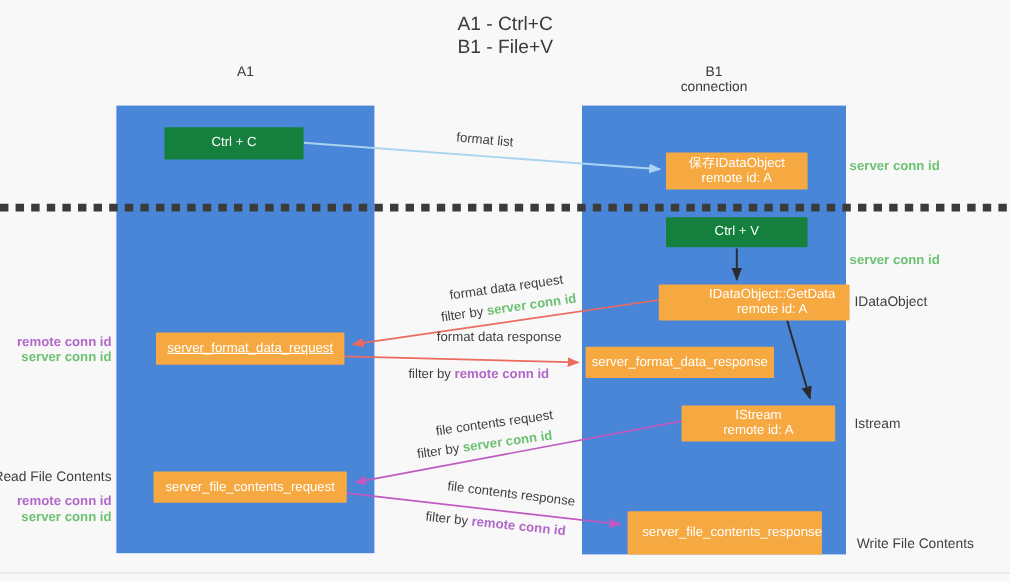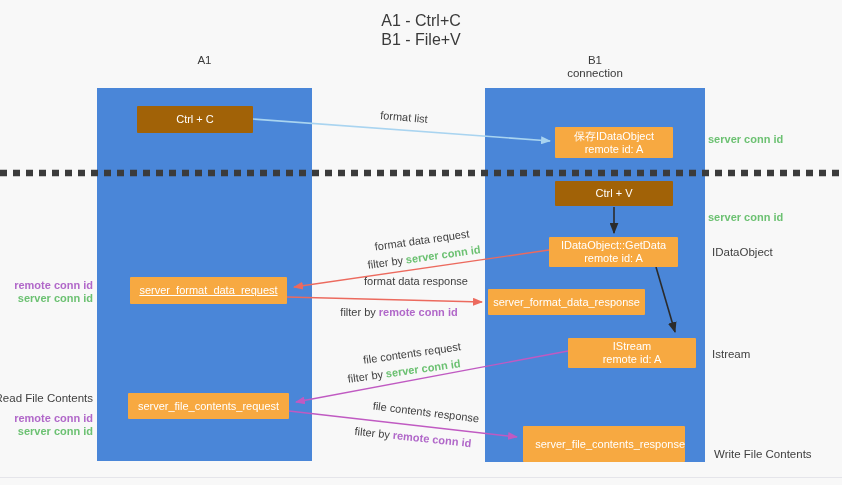--- a/index.html
+++ b/index.html
@@ -7,26 +7,26 @@
          font-family:"Liberation Sans",sans-serif;color:#3f3f3f;}
   .abs{position:absolute;}
   .title{top:11px;left:0;width:842px;text-align:center;font-size:16px;line-height:19px;color:#3a3a3a;}
   .col-header{top:54px;text-align:center;font-size:11.5px;line-height:13px;color:#3a3a3a;z-index:2;}
   .col{background:#4a86d8;z-index:1;}
   #col-left{left:97px;top:88px;width:215px;height:373px;}
   #col-right{left:485px;top:88px;width:220px;height:374px;}
   svg.overlay{left:0;top:0;z-index:3;pointer-events:none;}
   .node{z-index:4;display:flex;flex-direction:column;align-items:center;justify-content:center;
         color:#fff;font-size:11px;line-height:13px;text-align:center;border-radius:1px;white-space:nowrap;}
-  .node.green{background:#a16207;}
+  .node.green{background:#15803d;}
   .node.orange{background:#f7a941;}
   #n-ctrlc{left:137px;top:106px;width:116px;height:27px;}
   #n-save{left:555px;top:127px;width:118px;height:31px;}
   #n-ctrlv{left:555px;top:181px;width:118px;height:25px;}
-  #n-getdata{left:549px;top:237px;width:129px;height:30px;}
+  #n-getdata{left:549px;top:237px;width:129px;height:30px;padding-left:30px;}
   #n-freq{left:130px;top:277px;width:157px;height:27px;text-decoration:underline;}
   #n-fresp{left:488px;top:289px;width:157px;height:26px;}
   #n-istream{left:568px;top:338px;width:128px;height:30px;}
   #n-fcreq{left:128px;top:393px;width:161px;height:26px;}
   #n-fcresp{left:523px;top:426px;width:162px;height:36px;align-items:flex-end;}
   .albl{z-index:5;font-size:11px;color:#3f3f3f;white-space:nowrap;
         transform:translate(-50%,-50%) rotate(var(--r,0deg));}
   .pfx{margin-right:3px;}
   .cg{color:#6cc172;font-weight:bold;}
   .cp{color:#b168c9;font-weight:bold;}

